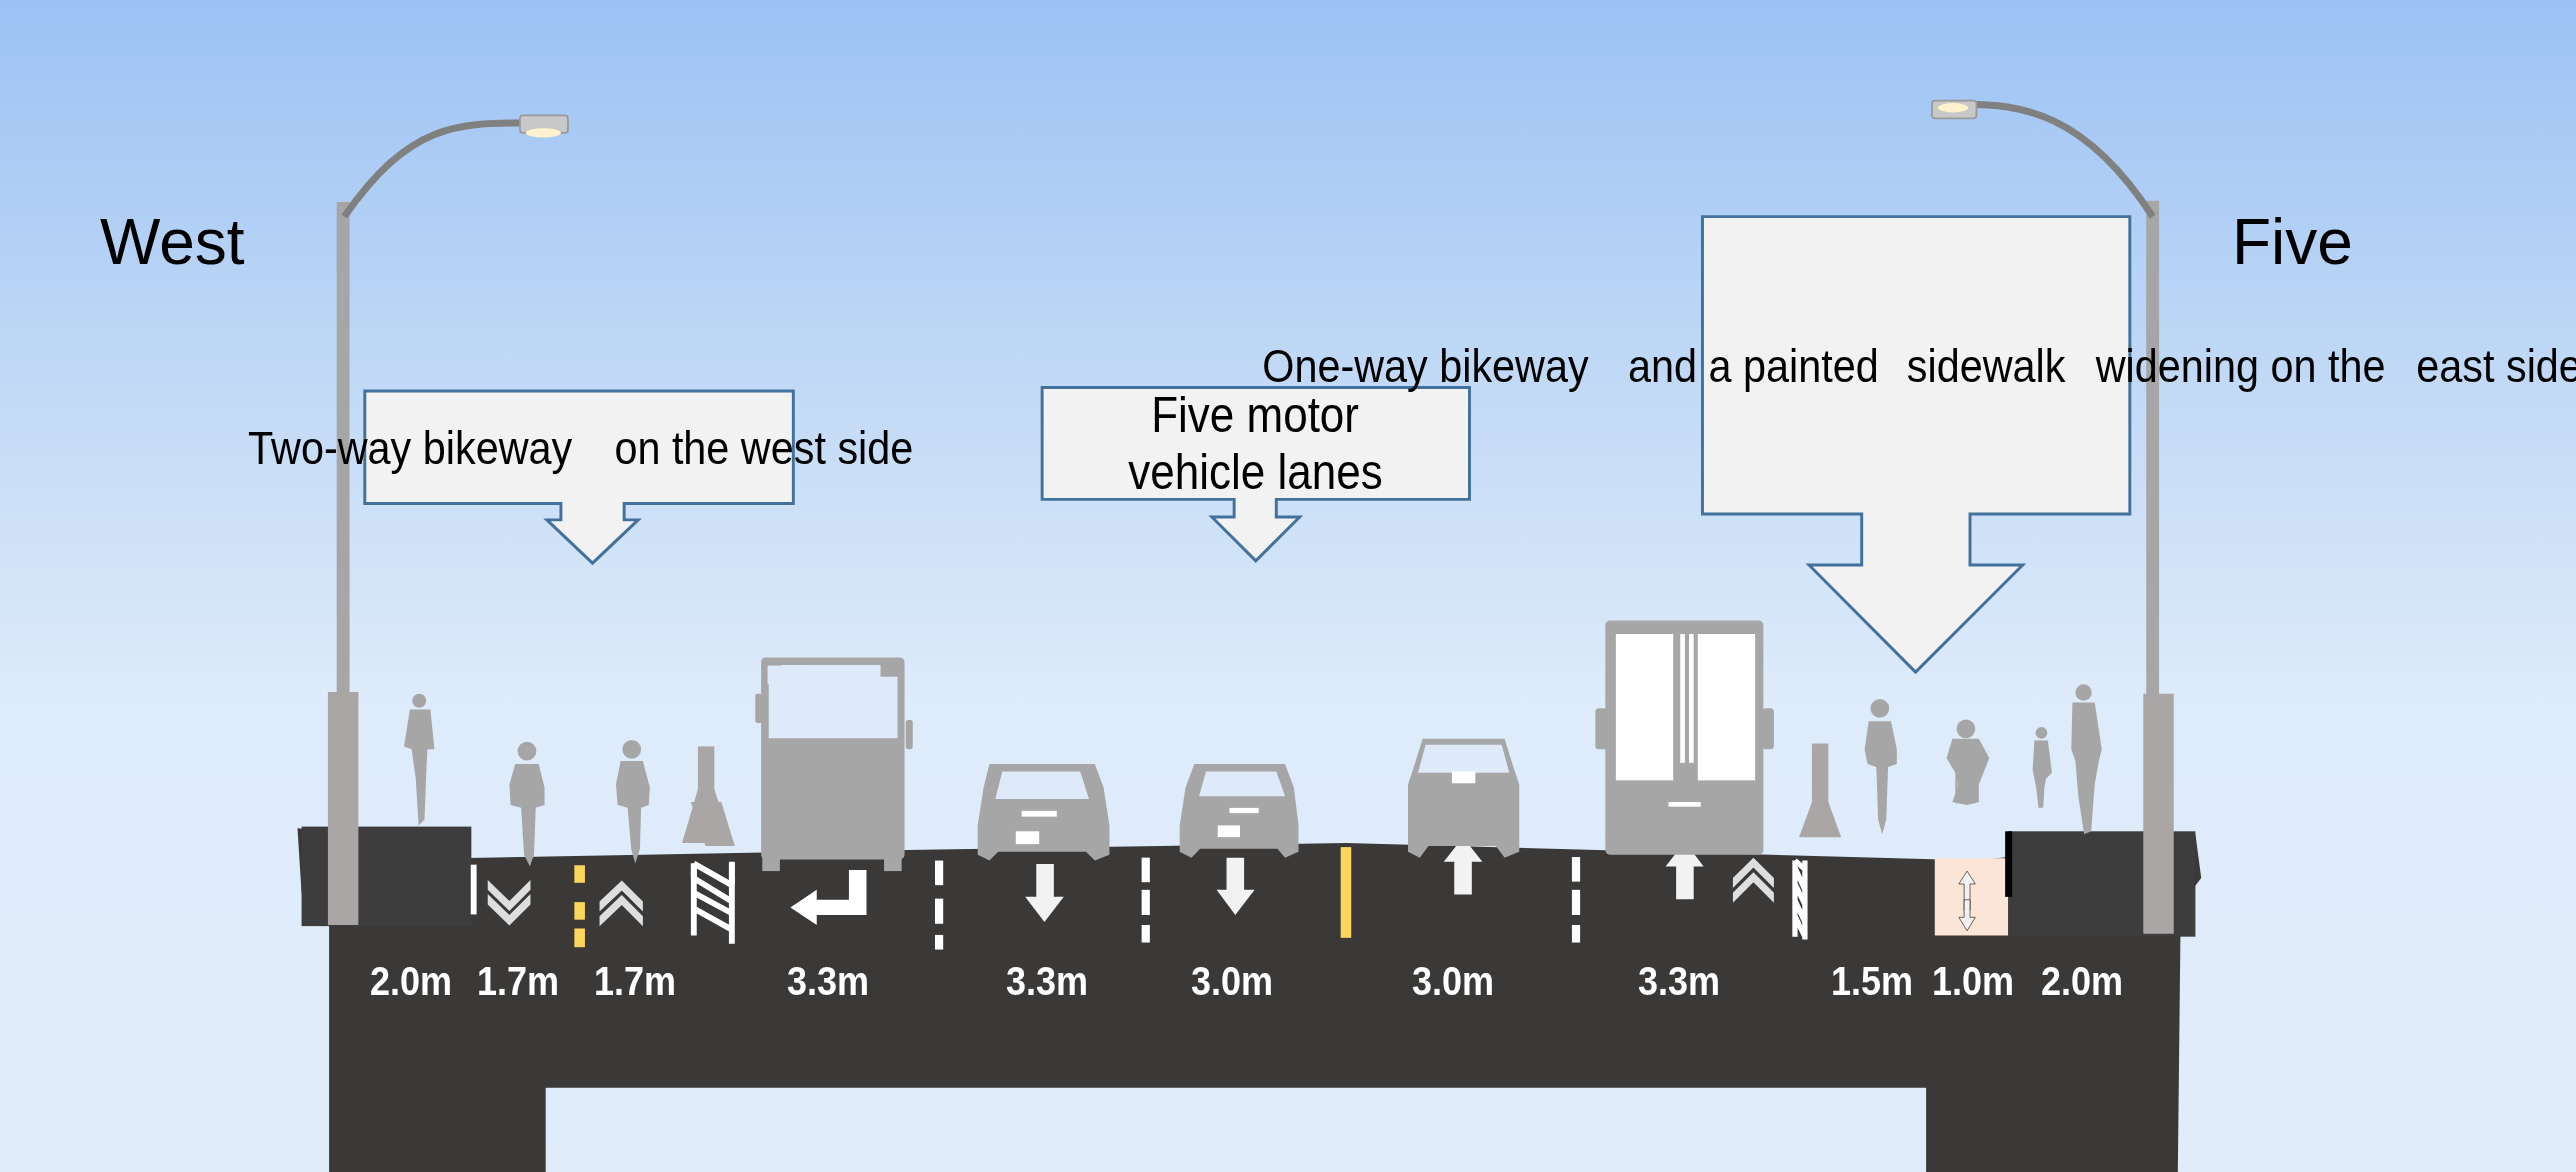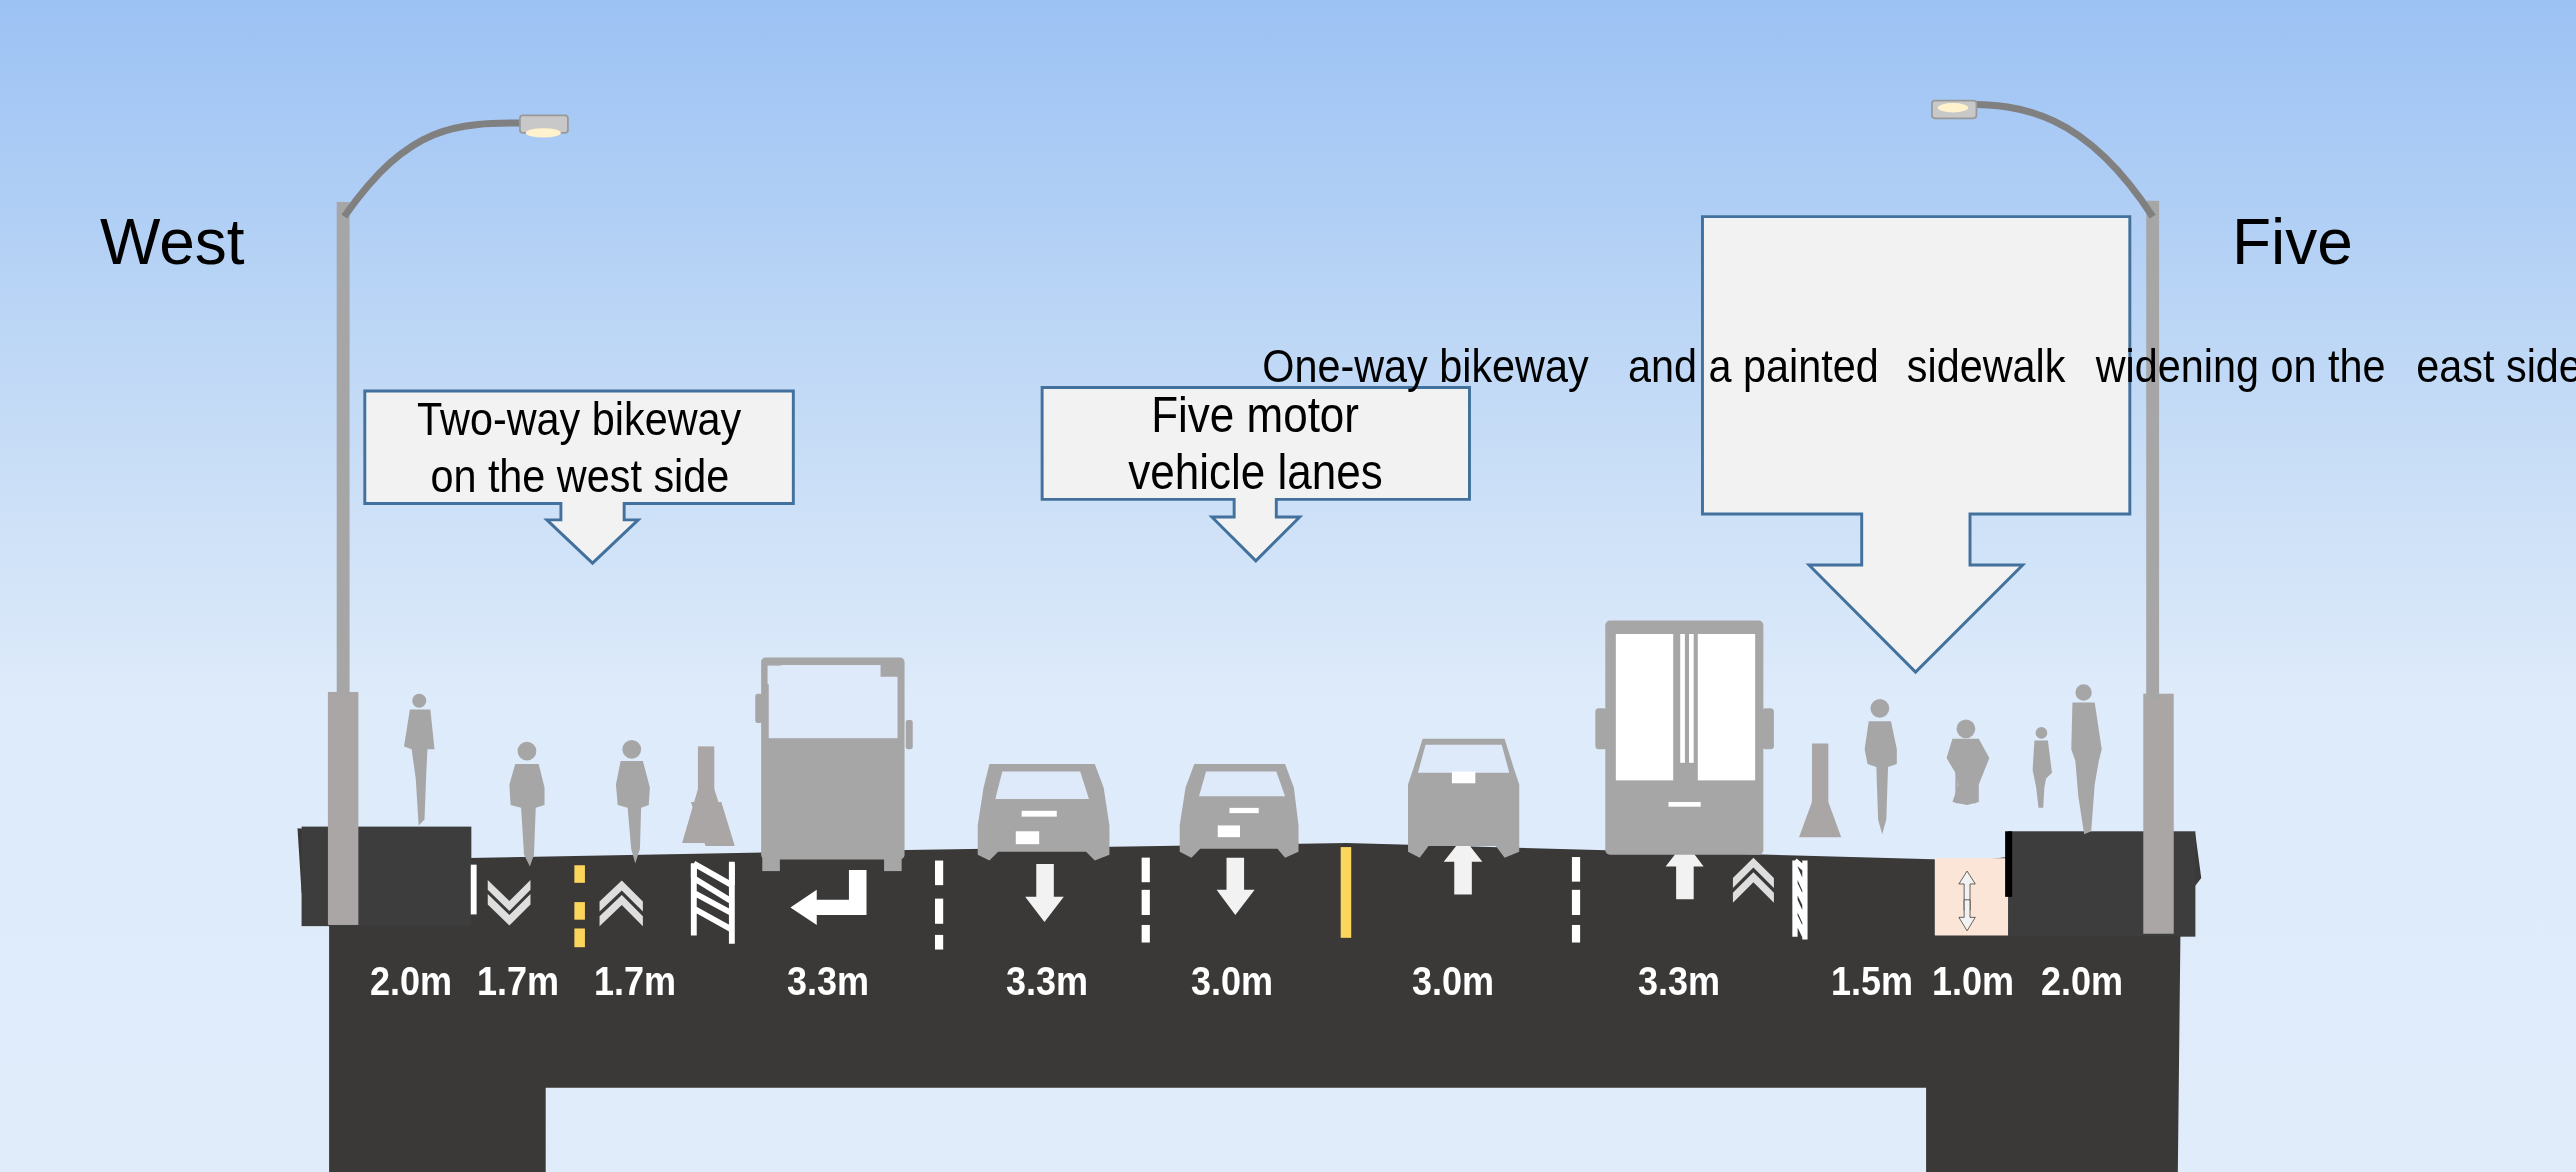--- a/index.html
+++ b/index.html
@@ -171,21 +171,21 @@
 
 </svg>
 
 <div class="dir-label" style="left:100px; top:210px;">West</div>
 <div class="dir-label" style="left:2232px; top:210px;">Five</div>
 
 <div class="callout">
   <svg style="position:absolute;left:0;top:0;" width="2576" height="1172" viewBox="0 0 4400 2002">
     <path d="M623,668 L1355,668 L1355,860 L1066,860 L1066,888 L1090,888 L1012,962 L934,888 L958,888 L958,860 L623,860 Z" fill="#f2f2f2" stroke="#41719c" stroke-width="5"></path>
   </svg>
-  <div style="position:absolute;left:365px;top:391px;width:429px;height:112px;display:flex;flex-direction:column;align-items:center;justify-content:center;font-size:47px;line-height:57px;text-align:center;">
+  <div style="position:absolute;left:365px;top:391px;width:429px;height:112px;display:flex;flex-direction:row;align-items:center;justify-content:center;font-size:47px;line-height:57px;text-align:center;">
     <div style="transform:scaleX(0.88);white-space:nowrap;">Two-way bikeway</div>
     <div style="transform:scaleX(0.88);white-space:nowrap;">on the west side</div>
   </div>
 </div>
 
 <div class="callout">
   <svg style="position:absolute;left:0;top:0;" width="2576" height="1172" viewBox="0 0 4400 2002">
     <path d="M1780,662 L2510,662 L2510,853 L2180,853 L2180,883 L2220,883 L2145,958 L2070,883 L2108,883 L2108,853 L1780,853 Z" fill="#f2f2f2" stroke="#41719c" stroke-width="5"></path>
   </svg>
   <div style="position:absolute;left:1042px;top:388px;width:427px;height:112px;display:flex;flex-direction:column;align-items:center;justify-content:center;font-size:50px;line-height:57px;text-align:center;">

